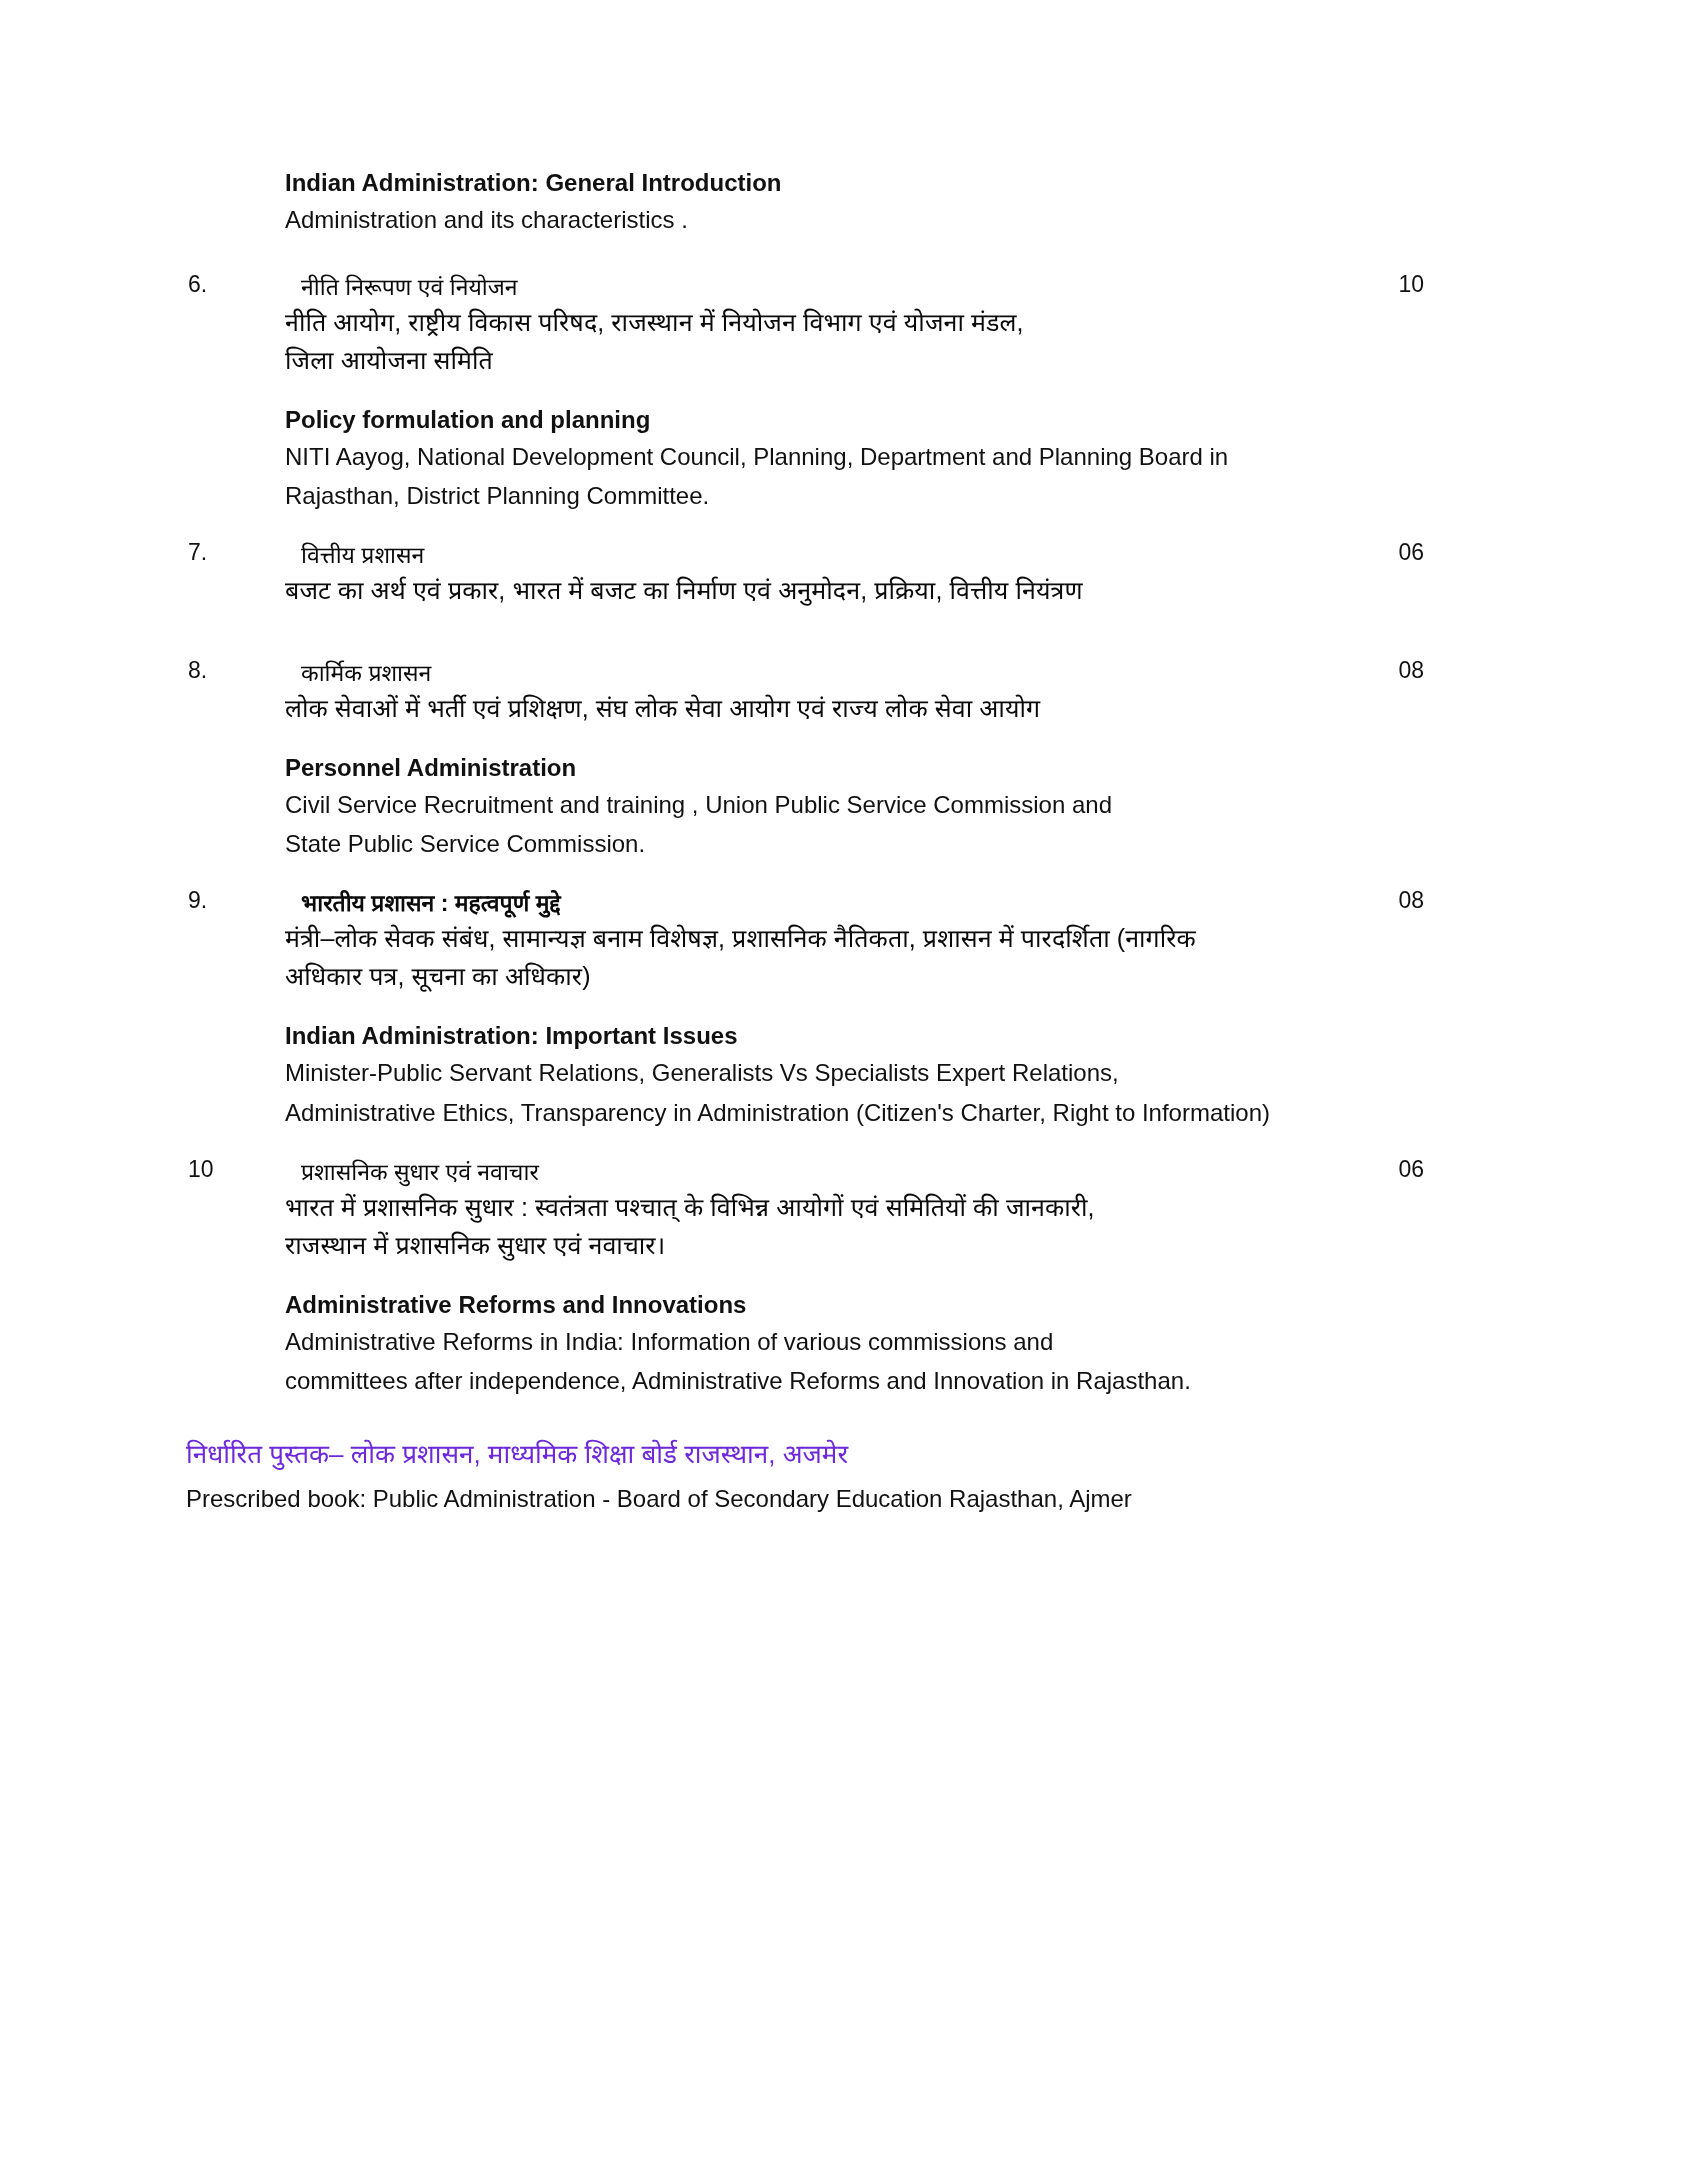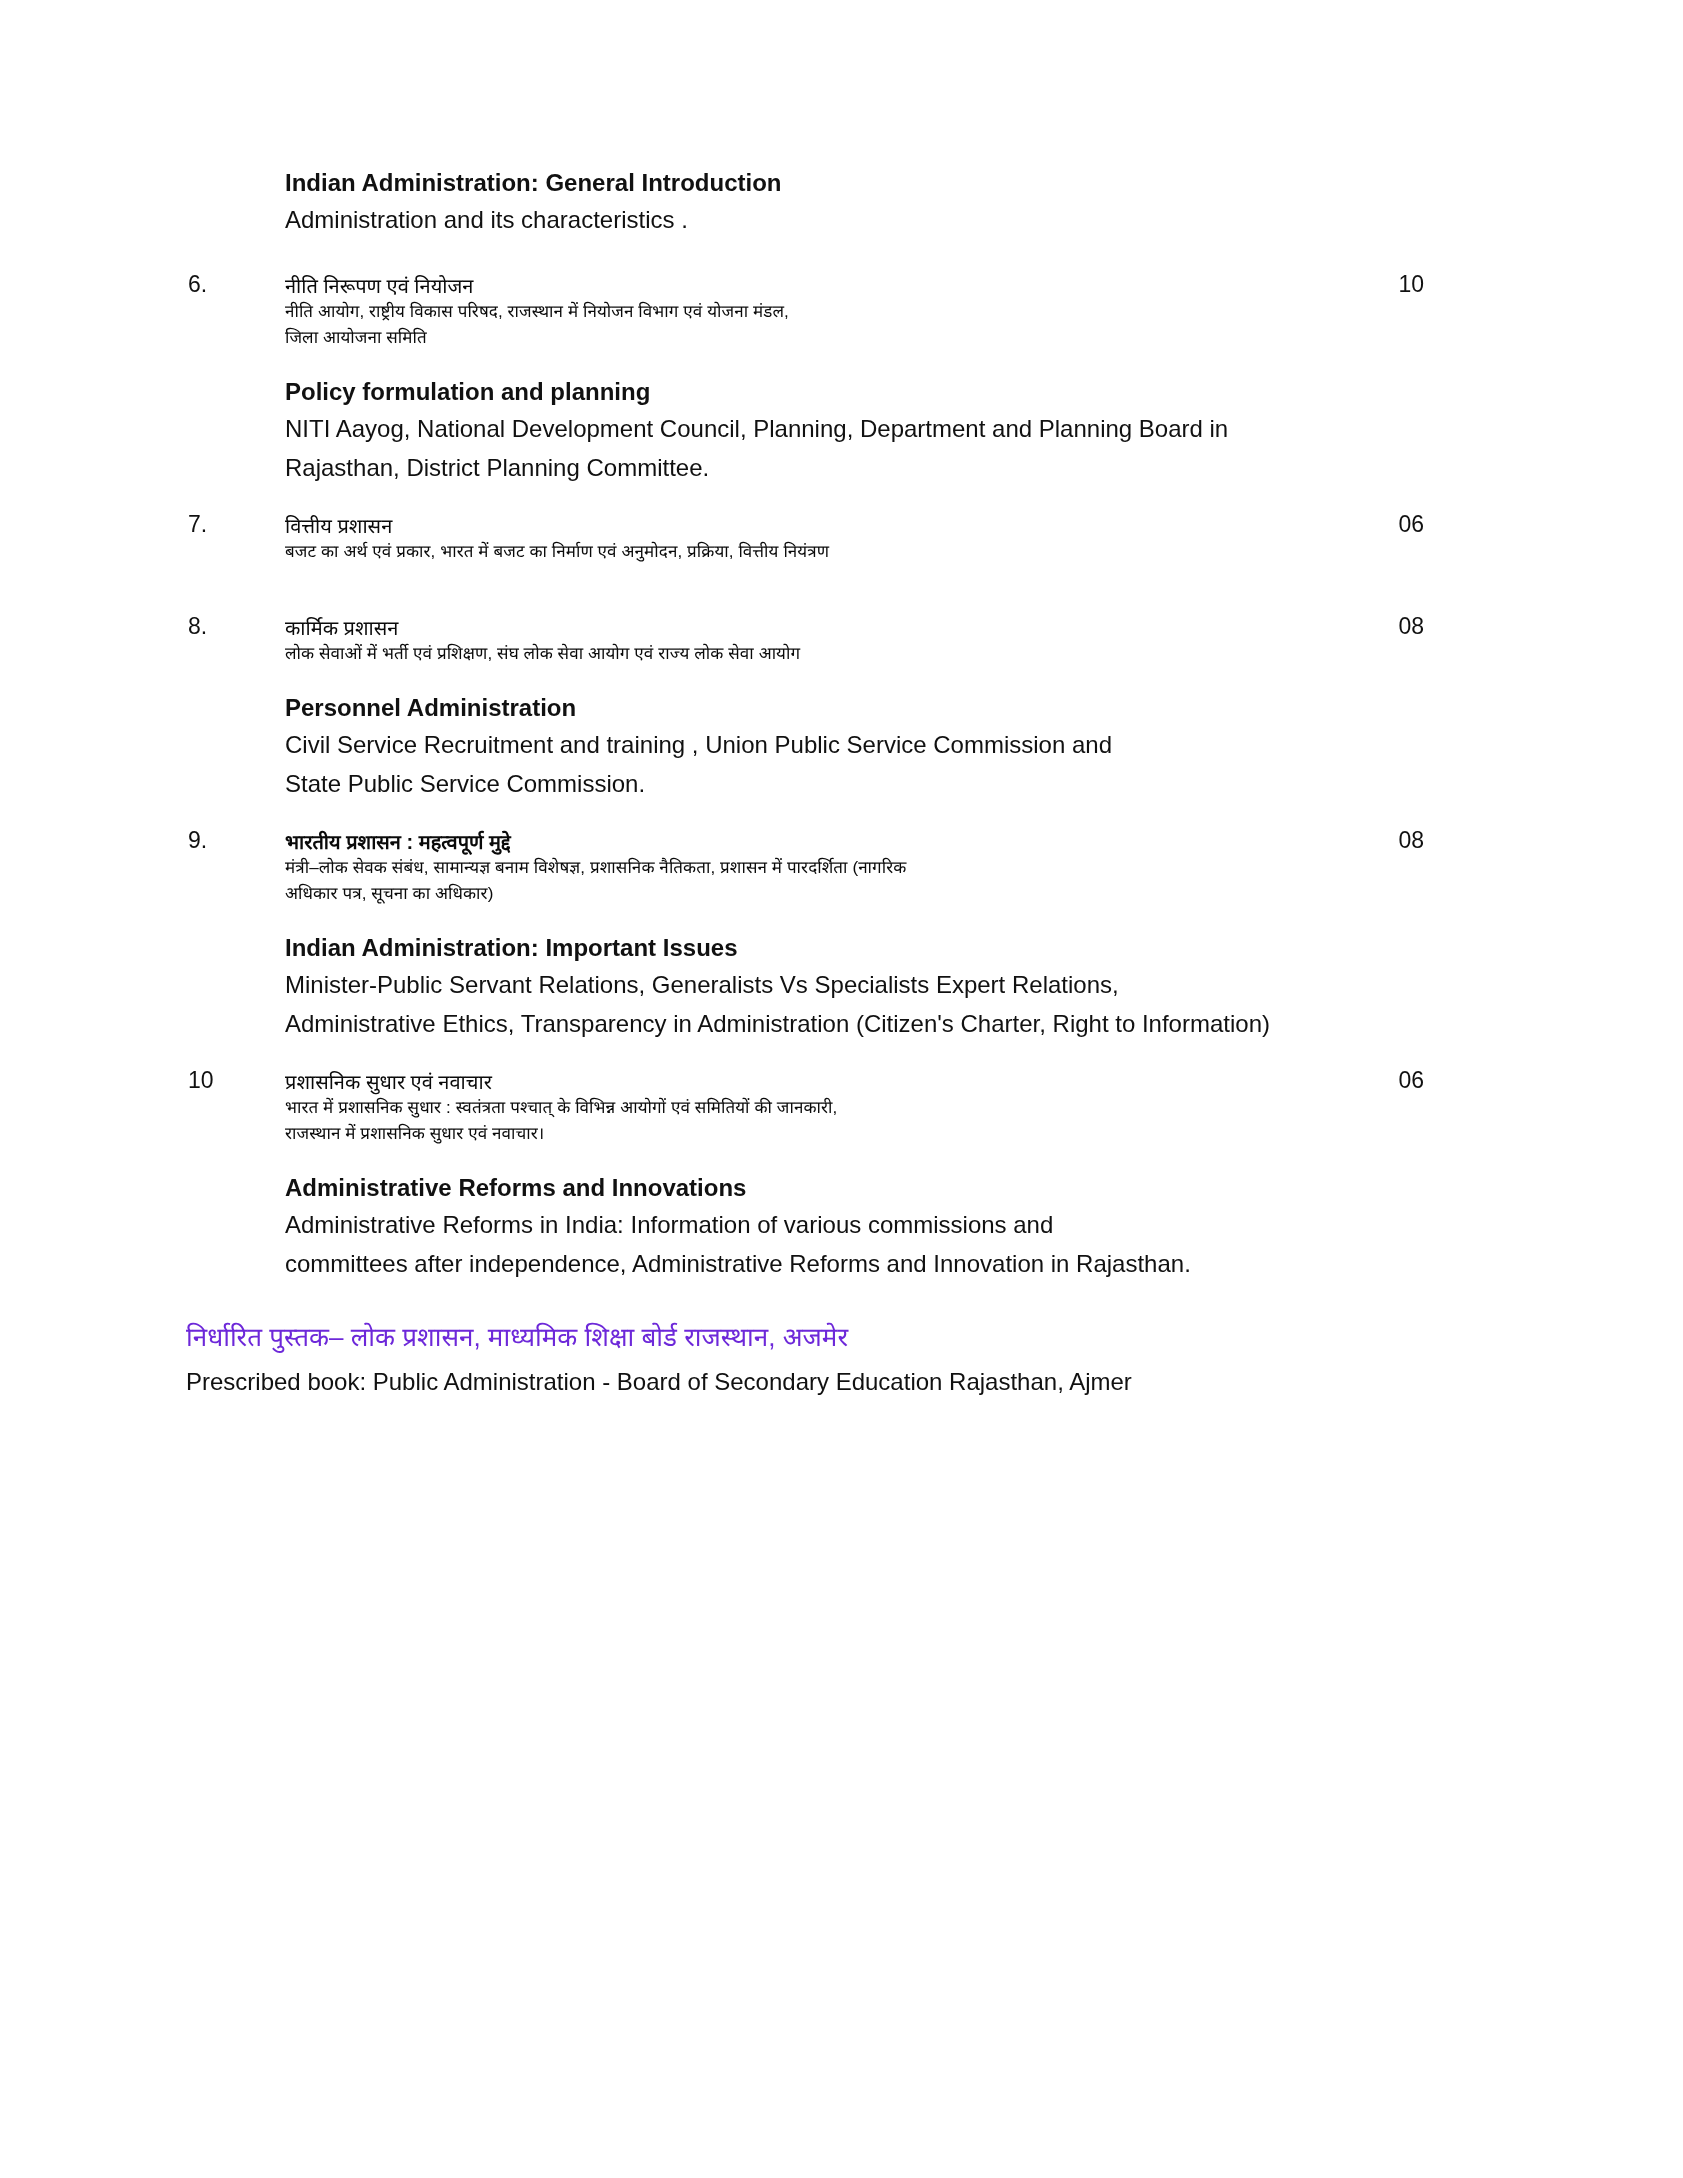--- a/index.html
+++ b/index.html
@@ -58,26 +58,27 @@
   }
 
   
   .hi {
     margin-left: 285px;
     margin-right: 228px;
     font-family: "Liberation Sans", "DejaVu Sans", sans-serif;
     color: #0a0a0a;
   }
   .hi-title {
-    font-size: 20px;
+    font-size: 23px;
     line-height: 1.30;
     font-weight: 500;
+    margin-left: 16px;
   }
   .hi-body {
-    font-size: 17px;
+    font-size: 25px;
     line-height: 1.52;
     letter-spacing: 0.1px;
   }
 
   
   .en {
     margin-left: 285px;
     margin-right: 198px;
     font-family: "Liberation Sans", sans-serif;
     color: #111111;

